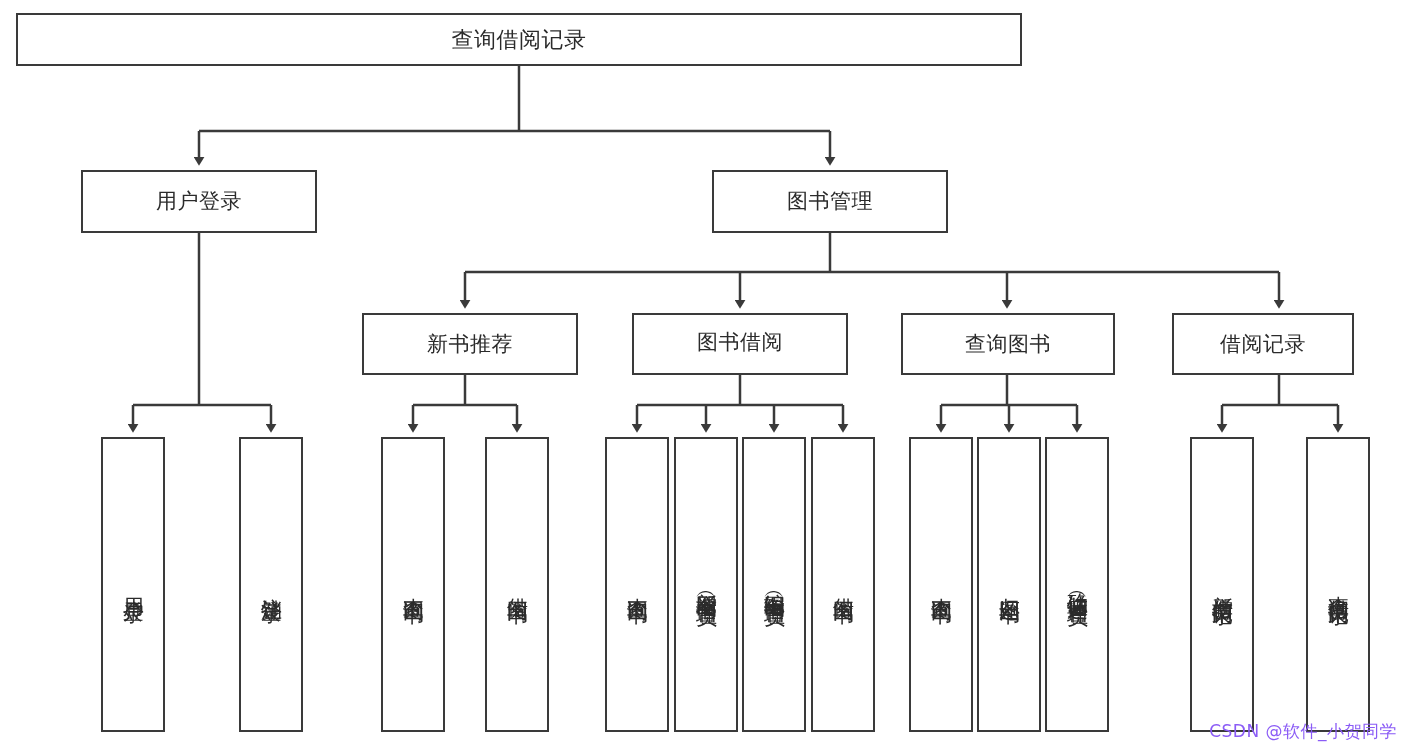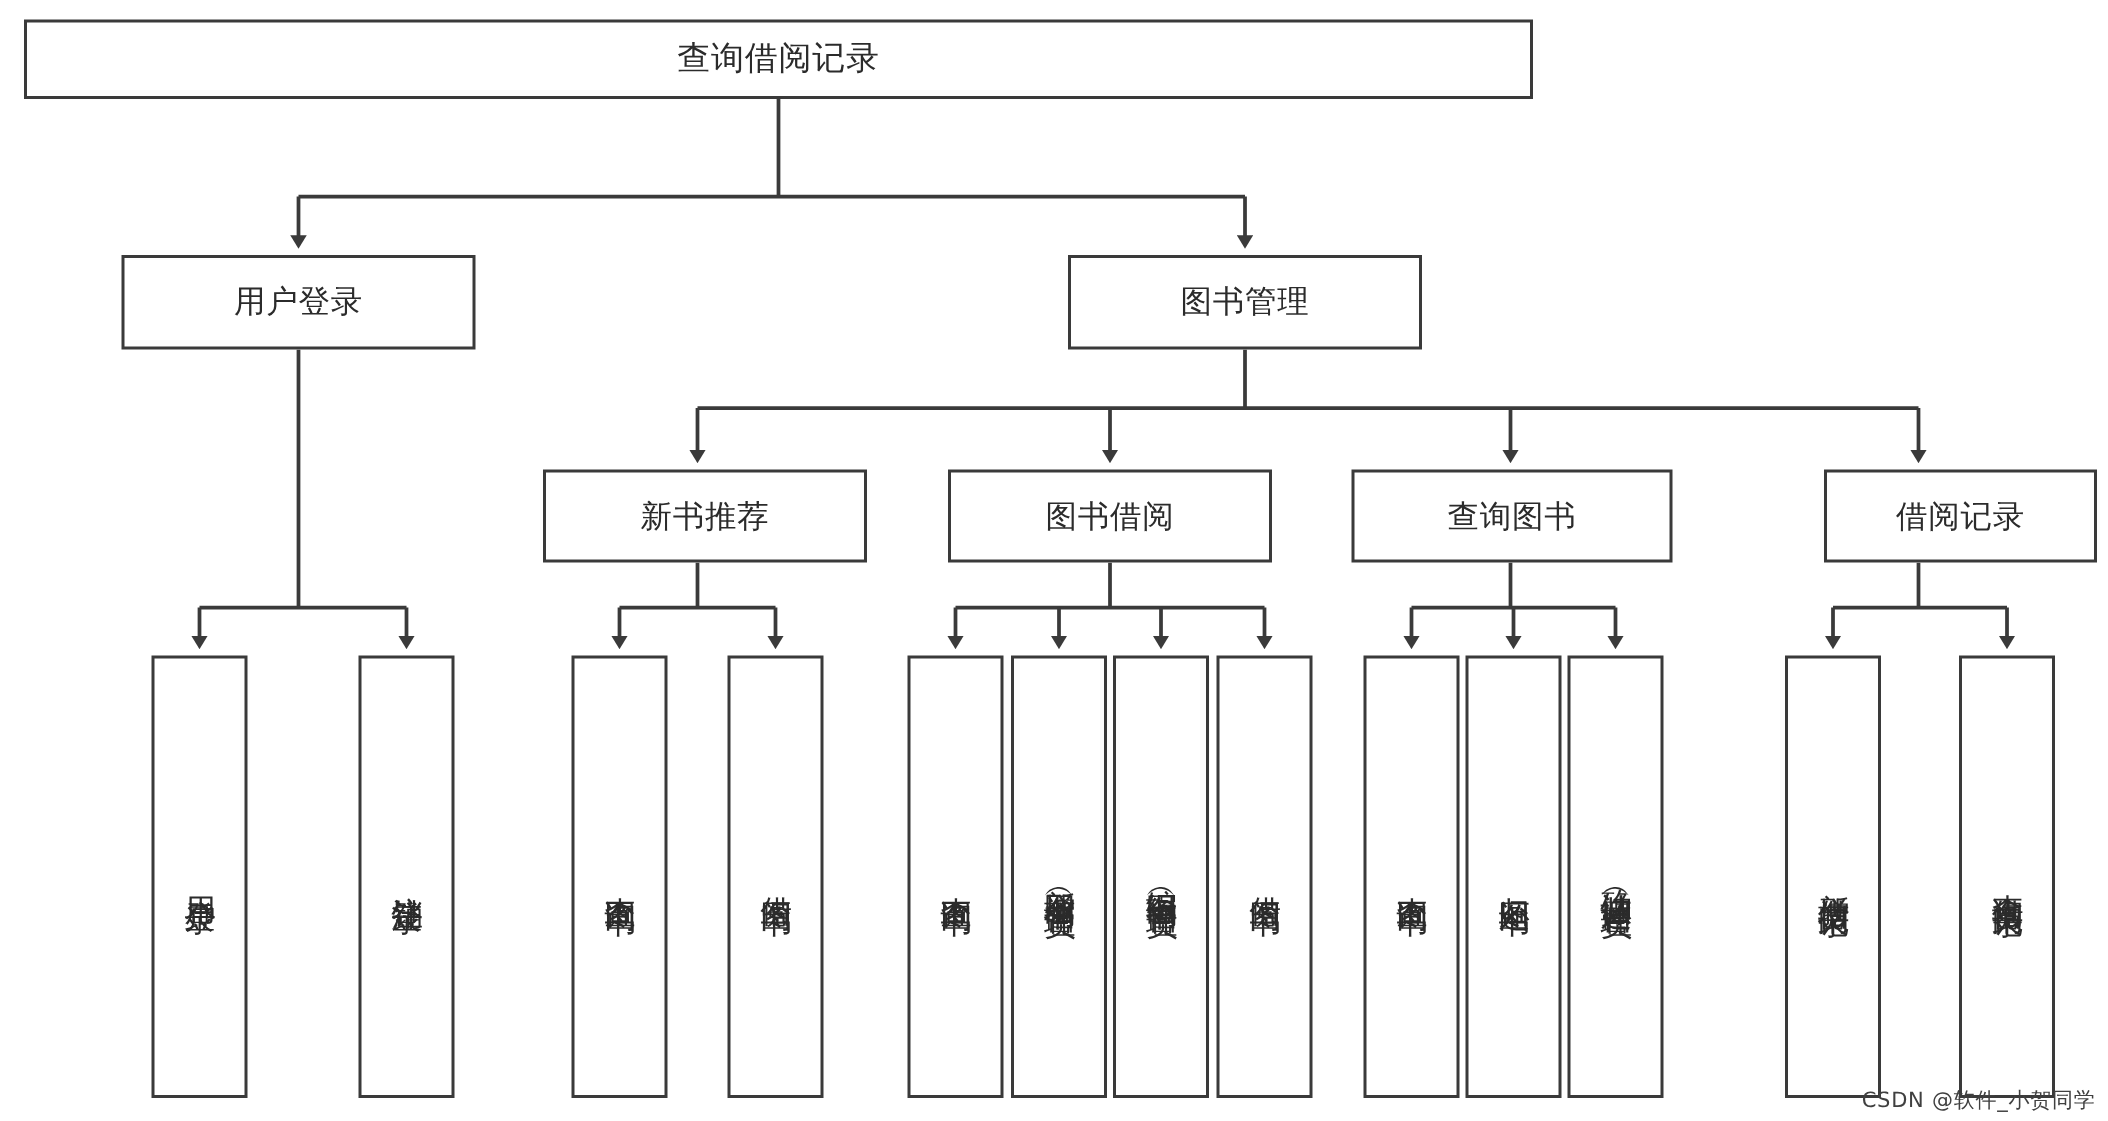--- a/index.html
+++ b/index.html
@@ -36,22 +36,22 @@
     text-orientation:upright;
     font-size:21px;
     letter-spacing:2px;
     line-height:1;
     white-space:nowrap;
   }
   #watermark{
     position:absolute;
     right:8px;
     bottom:4px;
-    font-size:14px;
-    color:#404040;
+    font-size:17px;
+    color:#8b5cf6;
     letter-spacing:0.5px;
     z-index:3;
     white-space:nowrap;
   }
 </style>
 </head>
 <body>
 
 <div id="diagram-root">
 
@@ -112,27 +112,27 @@
   <div class="node horiz" style="left:81px;top:170px;width:236px;height:63px;">
     <span class="label">用户登录</span>
   </div>
   <div class="node horiz" style="left:712px;top:170px;width:236px;height:63px;">
     <span class="label">图书管理</span>
   </div>
 
   <div class="node horiz" style="left:362px;top:313px;width:216px;height:62px;">
     <span class="label">新书推荐</span>
   </div>
-  <div class="node horiz" style="left:632px;top:313px;width:216px;height:62px;">
+  <div class="node horiz" style="left:632px;top:313px;width:216px;height:62px;font-family:Liberation Mono, monospace;">
     <span class="label">图书借阅</span>
   </div>
   <div class="node horiz" style="left:901px;top:313px;width:214px;height:62px;">
     <span class="label">查询图书</span>
   </div>
-  <div class="node horiz" style="left:1172px;top:313px;width:182px;height:62px;margin-left:44px;">
+  <div class="node horiz" style="left:1172px;top:313px;width:182px;height:62px;">
     <span class="label">借阅记录</span>
   </div>
 
   <div class="node leaf" style="left:101px;top:437px;width:64px;height:295px;">
     <span class="label">用户登录</span>
   </div>
   <div class="node leaf" style="left:239px;top:437px;width:64px;height:295px;">
     <span class="label">注销登录</span>
   </div>
 

